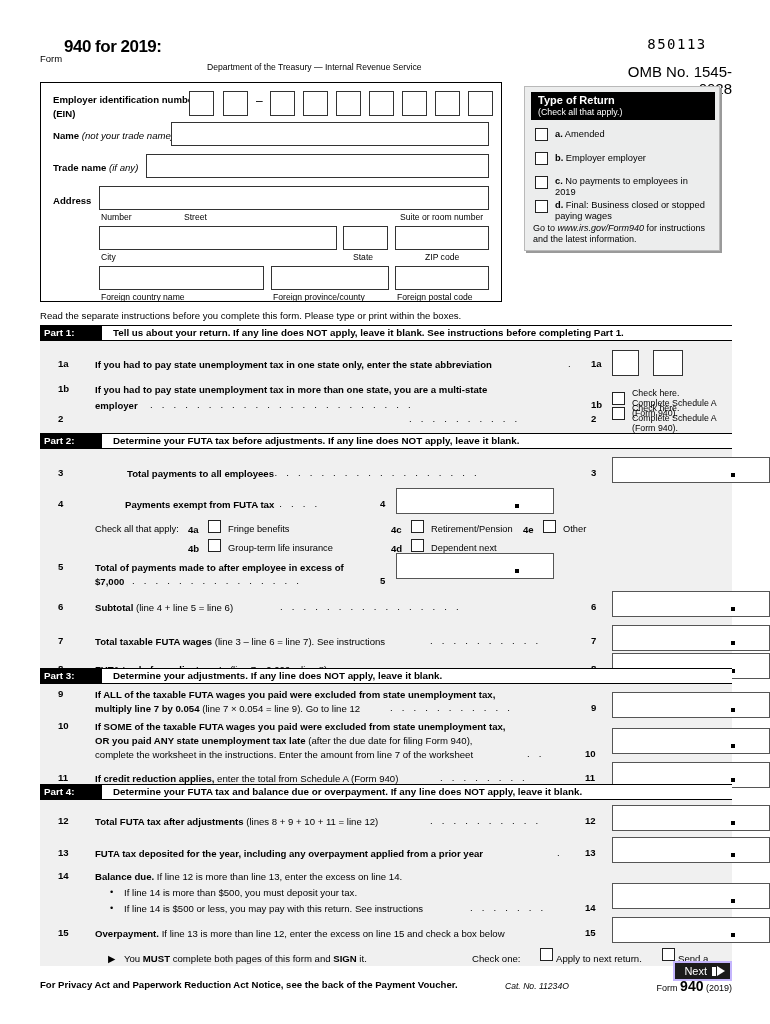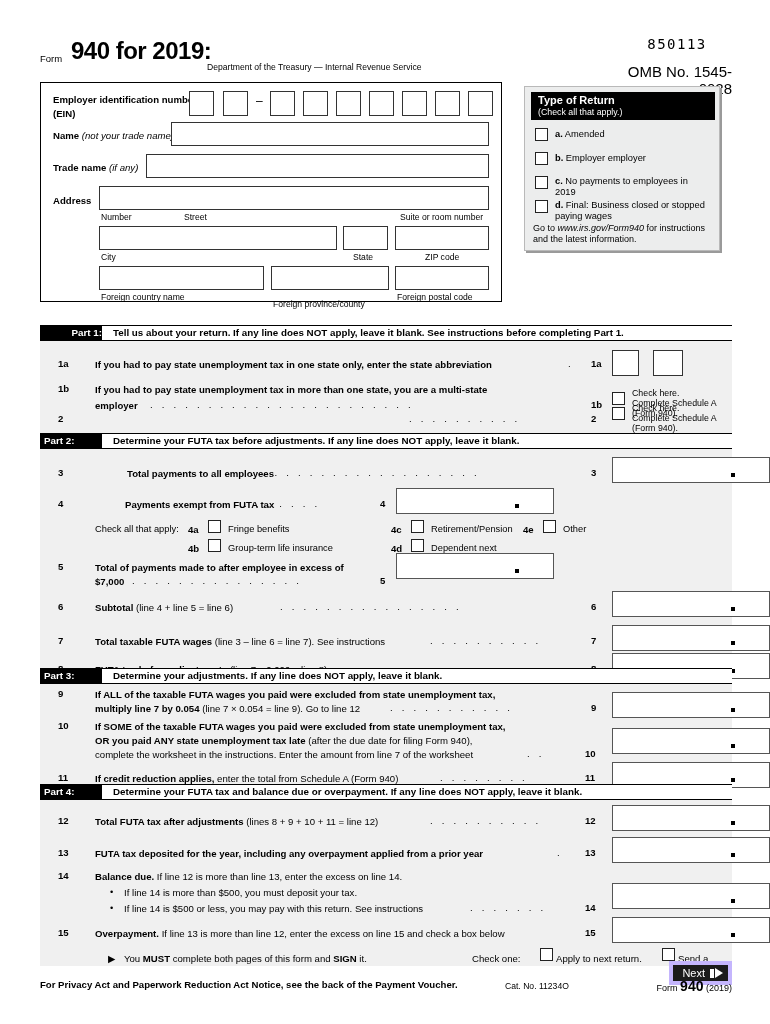--- a/index.html
+++ b/index.html
@@ -29,22 +29,22 @@
     width: 692px;
     height: 42px;
   }
   .hdr-form-word {
     position: absolute;
     left: 0; top: 17px;
     font-size: 9.5px;
   }
   .hdr-940 {
     position: absolute;
-    left: 31px; top: 1px;
-    font-size: 24px;
+    left: 24px; top: 1px;
+    font-size: 17px;
     font-weight: bold;
     letter-spacing: -0.5px;
   }
   .hdr-title {
     position: absolute;
     left: 167px; top: 5px;
     font-size: 15.5px;
     font-weight: bold;
     letter-spacing: -0.2px;
   }
@@ -236,21 +236,21 @@
   .nextbtn {
     position: absolute;
     right: 38px; top: 961px;
     background: #1b1b1b;
     color: #fff;
     font-size: 11px;
     padding: 2px 5px 2px 9px;
     display: flex;
     align-items: center;
     gap: 5px;
-    border: 4px solid #c4b5fd;
+    border: 2px solid #c4b5fd;
   }
   .nextbtn .arrow {
     display: inline-block;
     width: 0; height: 0;
     border-left: 8px solid #fff;
     border-top: 5px solid transparent;
     border-bottom: 5px solid transparent;
   }
   .nextbtn .bar {
     display: inline-block;
@@ -263,20 +263,21 @@
   .footer-left {
     position: absolute;
     left: 40px; top: 979px;
     font-size: 9.6px;
     font-weight: bold;
   }
   .footer-cat {
     position: absolute;
     left: 505px; top: 981px;
     font-size: 8.6px;
+    font-style: italic;
   }
   .footer-right {
     position: absolute;
     right: 38px; top: 978px;
     font-size: 9px;
     text-align: right;
     white-space: nowrap;
   }
   .footer-right .big {
     font-size: 14px;
@@ -327,21 +328,21 @@
     <div class="fbox" style="left:302px; top:143px; width:45px; height:24px;"></div>
     <div class="fbox" style="left:354px; top:143px; width:94px; height:24px;"></div>
     <span class="sublbl" style="left:60px; top:169px;">City</span>
     <span class="sublbl" style="left:312px; top:169px;">State</span>
     <span class="sublbl" style="left:384px; top:169px;">ZIP code</span>
 
     <div class="fbox" style="left:58px; top:183px; width:165px; height:24px;"></div>
     <div class="fbox" style="left:230px; top:183px; width:118px; height:24px;"></div>
     <div class="fbox" style="left:354px; top:183px; width:94px; height:24px;"></div>
     <span class="sublbl" style="left:60px; top:209px;">Foreign country name</span>
-    <span class="sublbl" style="left:232px; top:209px;margin-top:7px;">Foreign province/county</span>
+    <span class="sublbl" style="left:232px; top:209px;">Foreign province/county</span>
     <span class="sublbl" style="left:356px; top:209px;">Foreign postal code</span>
   </div>
 
   <div class="torbox">
     <div class="tor-head">
       <span class="tor-head-t1">Type of Return</span>
       <span class="tor-head-t2">(Check all that apply.)</span>
     </div>
 
     <div class="tor-cb" style="left:10px; top:41px;"></div>
@@ -352,22 +353,23 @@
 
     <div class="tor-cb" style="left:10px; top:89px;"></div>
     <span class="tor-txt" style="left:30px; top:89px; width:156px; text-indent:0;"><b>c.</b> <span>No payments to employees in 2019</span></span>
 
     <div class="tor-cb" style="left:10px; top:113px;"></div>
     <span class="tor-txt" style="left:30px; top:113px; width:156px;"><b>d.</b> <span>Final: Business closed or stopped paying wages</span></span>
 
     <span class="tor-goto"><span>Go to </span><i>www.irs.gov/Form940</i><span> for instructions and the latest information.</span></span>
   </div>
 
-
-  <div class="partbar" style="top:325px;text-align:right;">
+  <span class="readline">Read the separate instructions before you complete this form. Please type or print within the boxes.</span>
+
+  <div class="partbar" style="top:325px;">
     <span class="ptag">Part 1:</span>
     <span class="ptxt">Tell us about your return. If any line does NOT apply, leave it blank. See instructions before completing Part 1.</span>
   </div>
 
   <div class="panel" style="top:341px; height:92px;">
     <span class="rownum" style="left:18px; top:17px;">1a</span>
     <span class="rowtxt" style="left:55px; top:17px;"><b>If you had to pay state unemployment tax in one state only, enter the state abbreviation</b></span>
     <span class="dots" style="left:528px; top:17px;">.</span>
     <span class="rownum" style="left:551px; top:17px;">1a</span>
     <div class="fbox" style="left:572px; top:9px; width:27px; height:26px; border-width:1.2px;"></div>

